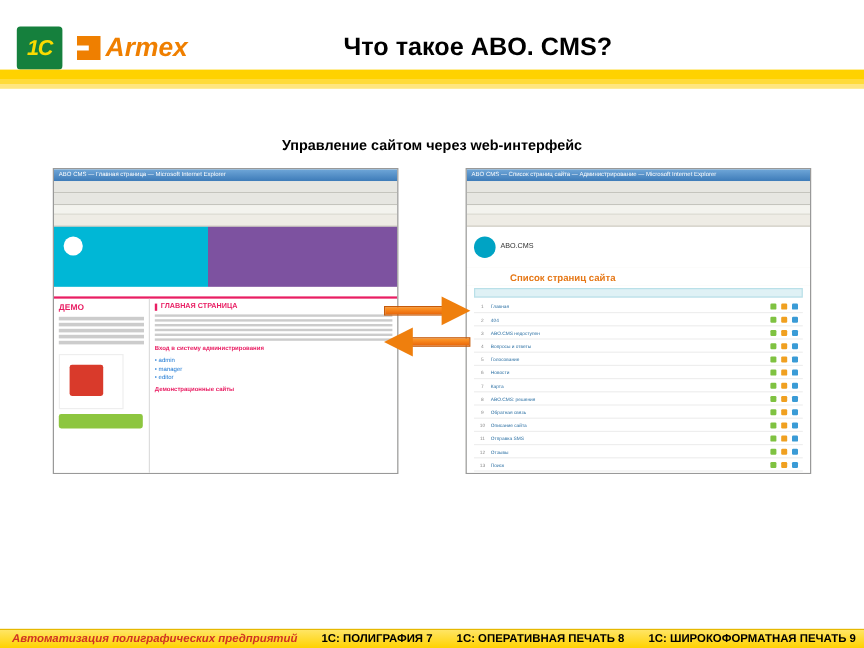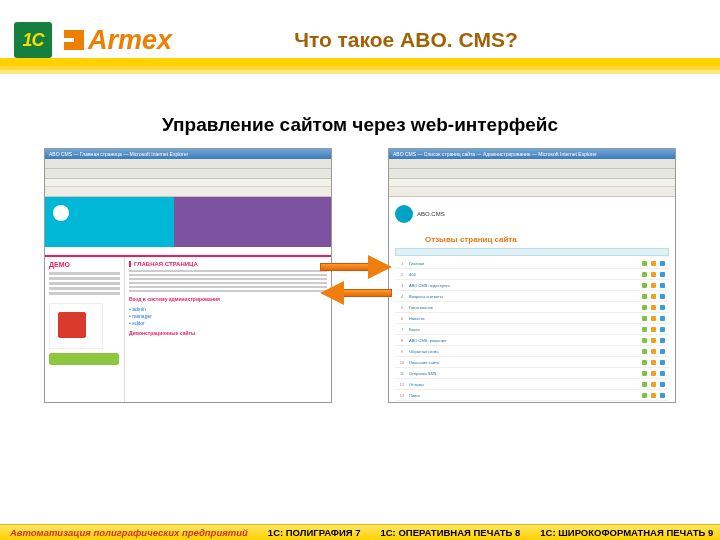--- a/index.html
+++ b/index.html
@@ -23,48 +23,48 @@
     background: #15803d;
     border-radius: 3px;
     display: flex; align-items: center; justify-content: center;
     color: #fadb00; font-weight: 900; font-size: 18px;
     letter-spacing: -1px;
     font-style: italic;
   }
   .logo-armex {
     margin-left: 12px;
     display: flex; align-items: center;
-    color: #ef7f00; font-weight: 800; font-size: 27px;
+    color: #ef7f00; font-weight: 800; font-size: 22px;
     font-style: italic;
   }
   .logo-armex .glyph {
     width: 20px; height: 20px;
     background: #ef7f00;
     margin-right: 4px;
     clip-path: polygon(0 0,100% 0,100% 100%,0 100%,0 60%,50% 60%,50% 40%,0 40%);
   }
   .slide-title {
     flex: 1;
     text-align: center;
     font-size: 21px;
     font-weight: 800;
-    color: #a16207;
+    color: #000000;
     padding-right: 60px;
   }
   .header-stripes {
     position: absolute;
     left: 0; right: 0; top: 58px;
     height: 16px;
     background: linear-gradient(#ffd200 0 8px, #ffdb3a 8px 12px, #ffe680 12px 16px);
   }
   
   .subtitle {
     margin-top: 44px;
     text-align: center;
-    font-size: 19px;
+    font-size: 12px;
     font-weight: 700;
     color: #000;
   }
   
   .shots {
     display: flex;
     justify-content: space-between;
     align-items: flex-start;
     padding: 12px 44px 0 44px;
     gap: 24px;
@@ -225,21 +225,21 @@
   <div class="shot">
     <div class="chrome-title">ABO CMS — Список страниц сайта — Администрирование — Microsoft Internet Explorer</div>
     <div class="chrome-bar"></div>
     <div class="chrome-bar"></div>
     <div class="chrome-bar2"></div>
     <div class="chrome-tabs"></div>
     <div class="s2-top">
       <div class="spot"></div>
       <span style="font-size:6px;color:#333;">ABO.CMS</span>
     </div>
-    <div class="s2-title">Отзывы страниц сайта</div>
+    <div class="s2-title">Список страниц сайта</div>
     <div class="s2-table">
       <div class="s2-th"></div>
       <div id="s2rows">
           <div class="s2-row">
             <span class="n">1</span>
             <span class="t">Главная</span>
             <span class="dots">
               <span class="dot d1"></span>
               <span class="dot d2"></span>
               <span class="dot d3"></span>

